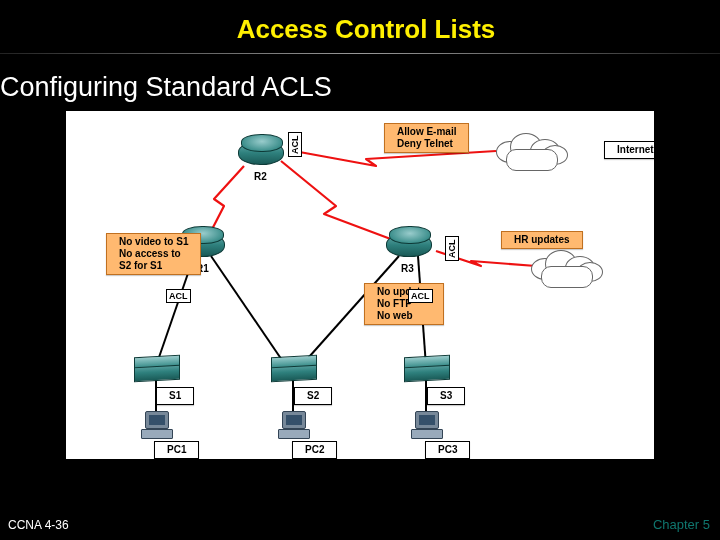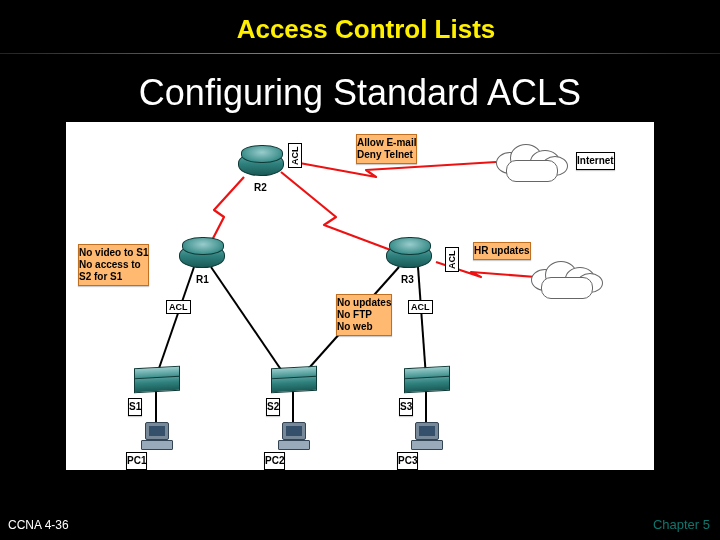--- a/index.html
+++ b/index.html
@@ -19,22 +19,22 @@
     font-weight: bold;
     color: #fff000;
     background: #000;
   }
   .sep {
     height: 1px;
     background: linear-gradient(to right, #222 0%, #999 50%, #222 100%);
     margin: 0 0 10px 0;
   }
   .subtitle {
-    text-align: center;
-    font-size: 36px;
+    text-align: left;
+    font-size: 27px;
     color: #fff;
     margin: 18px 0 6px 0;
   }
   .diagram {
     position: relative;
     margin: 0 auto;
     width: 588px;
     height: 348px;
     background: #fff;
     border: 2px solid #000;
@@ -114,23 +114,24 @@
     background: #fff;
     border: 1px solid #666;
     border-radius: 50%;
   }
   .box {
     position: absolute;
     background: #fff;
     border: 1px solid #000;
     font-size: 10px;
     line-height: 1.2;
-    padding: 2px 0;
+    padding: 2px 12px;
     white-space: pre-line;
     box-shadow: 0 1px 1px rgba(0,0,0,0.2);
+    margin-left: 28px;
   }
   .box.orange {
     background: #ffb970;
     border: 1px solid #c07020;
   }
   .dlabel {
     position: absolute;
     font-size: 10px;
     font-weight: bold;
     color: #000;

